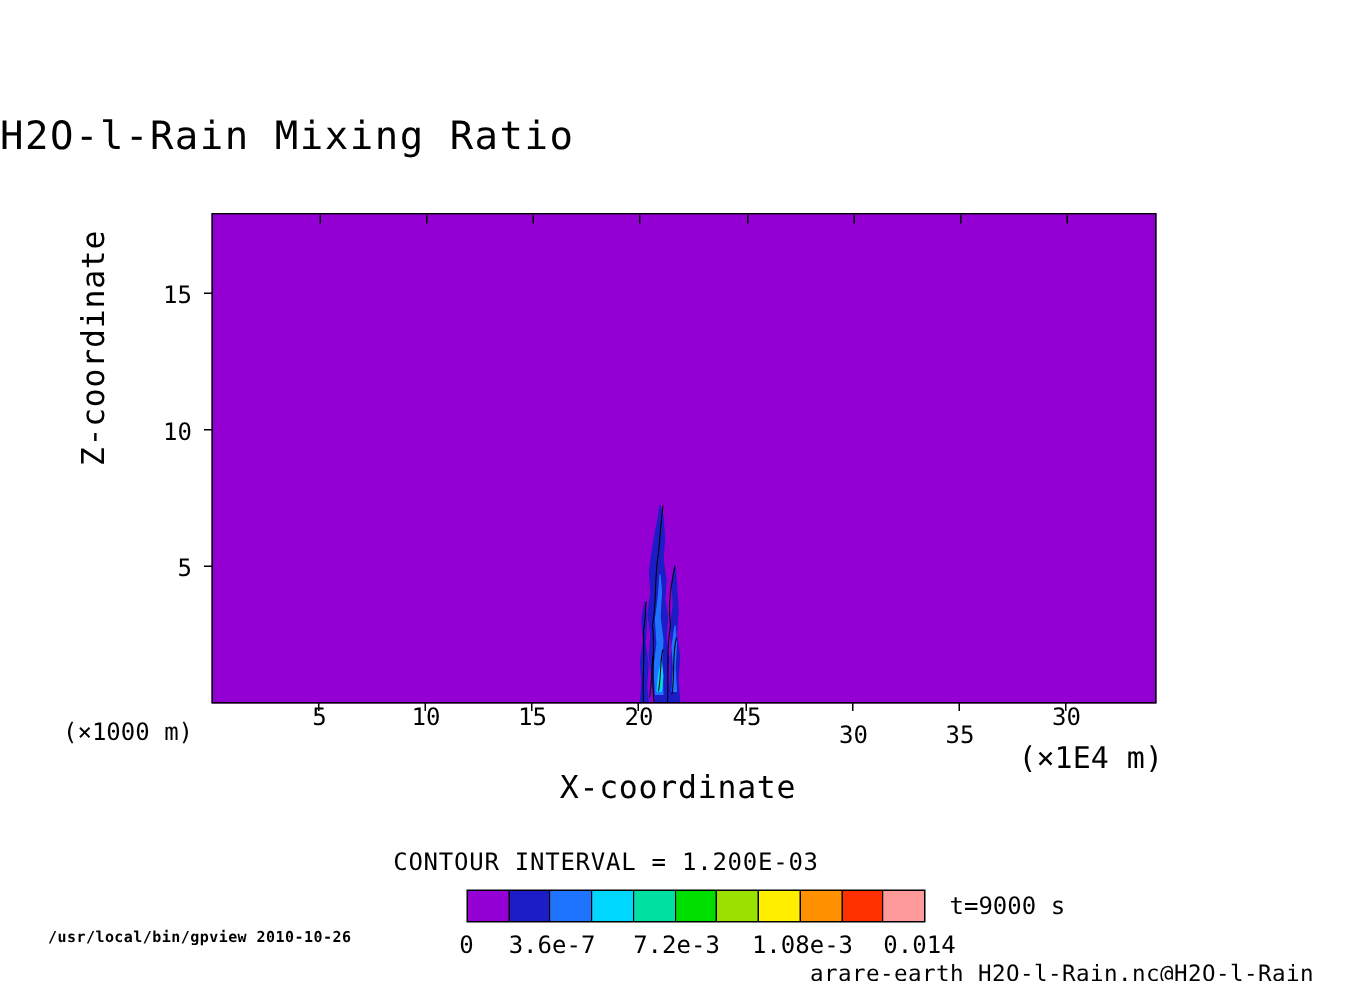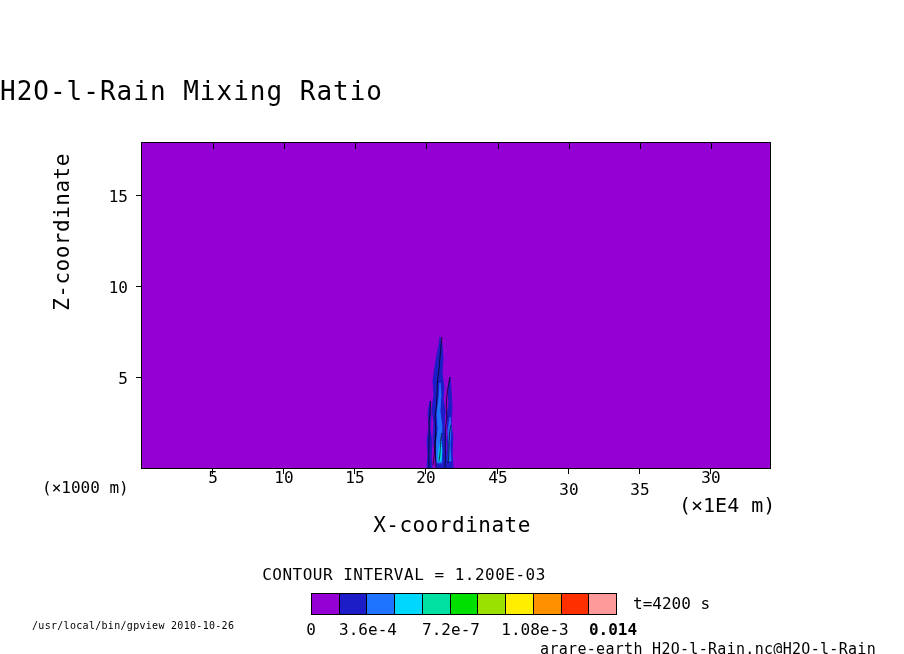--- a/index.html
+++ b/index.html
@@ -157,20 +157,21 @@
     left: 633px;
     top: 594px;
     font-size: 16px;
   }
   .footer-left {
     position: absolute;
     left: 32px;
     top: 620px;
     font-size: 10px;
     letter-spacing: 0.3px;
+    font-weight: bold;
   }
   .footer-right {
     position: absolute;
     right: 28px;
     top: 640px;
     font-size: 15px;
     letter-spacing: 0.3px;
     text-align: center;
   }
 </style>
@@ -256,22 +257,22 @@
   <div class="cell" style="background:#00e000"></div>
   <div class="cell" style="background:#9ae000"></div>
   <div class="cell" style="background:#ffee00"></div>
   <div class="cell" style="background:#ff9000"></div>
   <div class="cell" style="background:#ff3000"></div>
   <div class="cell" style="background:#ff9a9a"></div>
 </div>
 
 <div class="cb-labels">
   <div class="cb-label" style="left:-40px;">0</div>
-  <div class="cb-label" style="left:17px;">3.6e-4</div>
-  <div class="cb-label" style="left:100px;">7.2e-7</div>
+  <div class="cb-label" style="left:17px;">3.6e-7</div>
+  <div class="cb-label" style="left:100px;">7.2e-3</div>
   <div class="cb-label" style="left:184px;">1.08e-3</div>
-  <div class="cb-label" style="left:262px;font-weight:bold;">0.014</div>
+  <div class="cb-label" style="left:262px;">0.014</div>
 </div>
 
-<div class="time-label">t=4200 s</div>
+<div class="time-label">t=9000 s</div>
 
 <div class="footer-left">/usr/local/bin/gpview  2010-10-26</div>
 <div class="footer-right">arare-earth_H2O-l-Rain.nc@H2O-l-Rain</div>
 
 </body></html>

